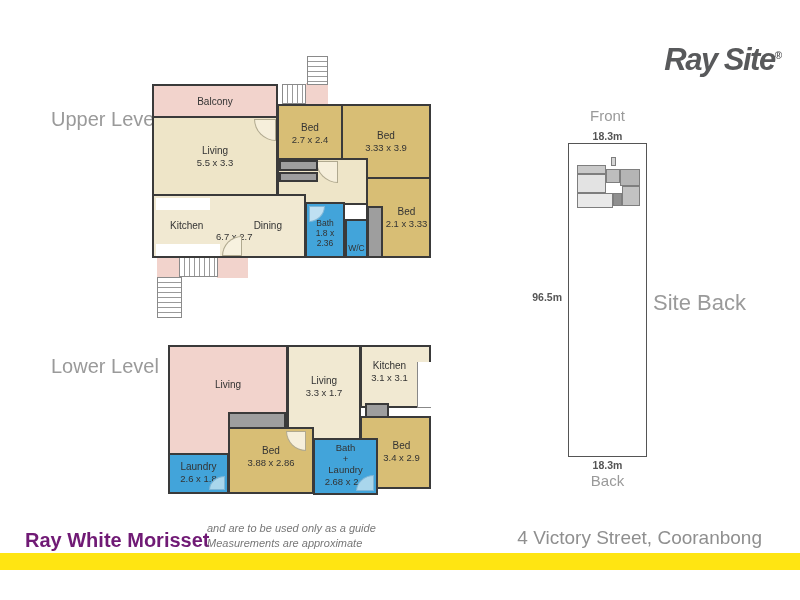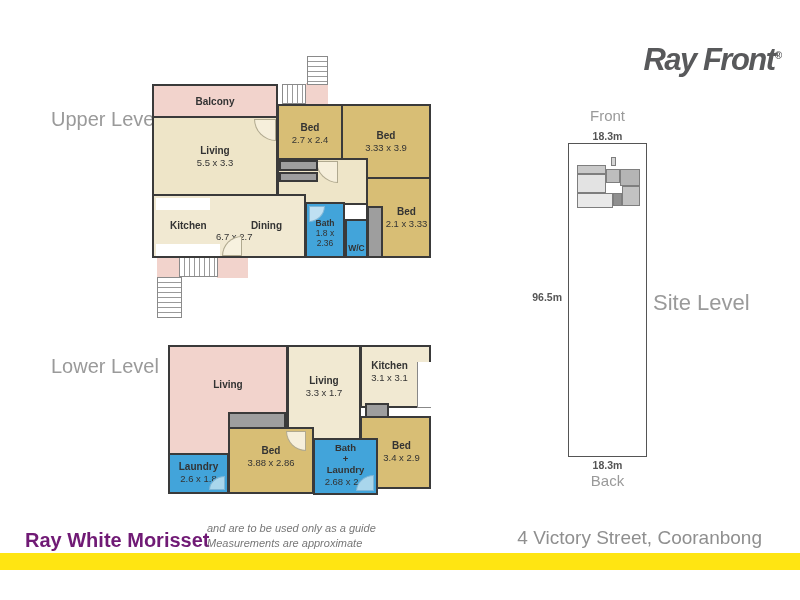--- a/index.html
+++ b/index.html
@@ -2,21 +2,21 @@
 <html><head>
 <meta charset="utf-8">
 <style>
   html,body{margin:0;padding:0;background:#fff;}
   .page{position:relative;width:800px;height:600px;background:#ffffff;overflow:hidden;
         font-family:"Liberation Sans", sans-serif;}
   .abs{position:absolute;box-sizing:border-box;}
   .room{position:absolute;box-sizing:border-box;border:2px solid #3a3a3a;
         display:flex;flex-direction:column;align-items:center;
         color:#333;text-align:center;line-height:1.18;}
-  .room .nm{font-size:10px;font-weight:bold;}
+  .room .nm{font-size:10px;}
   .room .dm{font-size:9.5px;}
   .tan{background:#d8be75;}
   .cream{background:#eee5c8;}
   .cream2{background:#f1e9d2;}
   .pink{background:#f2d3cc;}
   .blue{background:#42a4da;}
   .grayblock{position:absolute;box-sizing:border-box;background:#9e9e9e;border:2px solid #3a3a3a;}
   .stub{position:absolute;box-sizing:border-box;background:#f2d3cc;}
   .stairs-r{position:absolute;box-sizing:border-box;border:1px solid #8a8a8a;
             background:repeating-linear-gradient(to right,#ffffff 0 4px,#9a9a9a 4px 5px);}
@@ -34,21 +34,21 @@
   .yellowbar{position:absolute;left:0;top:553px;width:800px;height:17px;background:#ffe512;}
   .logo{position:absolute;right:18px;top:42px;color:#58595b;font-size:31px;
         font-weight:bold;font-style:italic;letter-spacing:-1.5px;}
   .logo sup{font-size:10px;font-style:normal;letter-spacing:0;}
 </style>
 </head>
 <body>
 
 <div class="page">
 
-  <div class="logo"><span>Ray Front</span><sup>®</sup></div>
+  <div class="logo"><span>Ray Site</span><sup>®</sup></div>
 
   <div class="lvl" style="left:51px;top:108px;">Upper Level</div>
   <div class="lvl" style="left:51px;top:355px;">Lower Level</div>
 
   <div class="stub" style="left:306px;top:83px;width:22px;height:21px;"></div>
   <div class="stairs-b" style="left:307px;top:56px;width:21px;height:29px;"></div>
   <div class="stairs-r" style="left:282px;top:84px;width:24px;height:20px;"></div>
   <div class="stub" style="left:157px;top:257px;width:23px;height:21px;"></div>
   <div class="stub" style="left:217px;top:257px;width:31px;height:21px;"></div>
   <div class="stairs-r" style="left:179px;top:257px;width:39px;height:20px;"></div>
@@ -158,21 +158,21 @@
   <div class="mini" style="left:577px;top:165px;width:29px;height:9px;background:#c9c9c9;"></div>
   <div class="mini" style="left:577px;top:174px;width:29px;height:19px;background:#e3e3e3;"></div>
   <div class="mini" style="left:606px;top:169px;width:14px;height:14px;background:#bdbdbd;"></div>
   <div class="mini" style="left:620px;top:169px;width:20px;height:17px;background:#b5b5b5;"></div>
   <div class="mini" style="left:577px;top:193px;width:36px;height:15px;background:#e9e9e9;"></div>
   <div class="mini" style="left:613px;top:193px;width:9px;height:13px;background:#8f8f8f;"></div>
   <div class="mini" style="left:622px;top:186px;width:18px;height:20px;background:#c2c2c2;"></div>
   <div class="mini" style="left:611px;top:157px;width:5px;height:9px;background:#d5d5d5;"></div>
 
   <div class="dimtxt" style="left:522px;top:291px;width:40px;text-align:right;">96.5m</div>
-  <div class="sitetxt" style="left:653px;top:290px;font-size:22px;">Site Level</div>
+  <div class="sitetxt" style="left:653px;top:290px;font-size:22px;">Site Back</div>
 
   <div class="dimtxt" style="left:568px;top:459px;width:79px;text-align:center;">18.3m</div>
   <div class="sitetxt" style="left:568px;top:472px;width:79px;text-align:center;font-size:15px;">Back</div>
 
   <div class="footer-office">Ray White Morisset</div>
   <div class="footer-disc">
     <div>and are to be used only as a guide</div>
     <div>Measurements are approximate</div>
   </div>
   <div class="footer-addr">4 Victory Street, Cooranbong</div>

